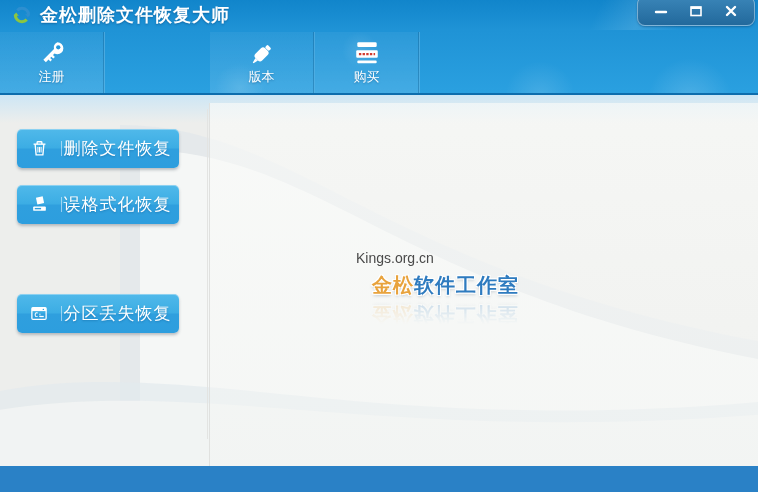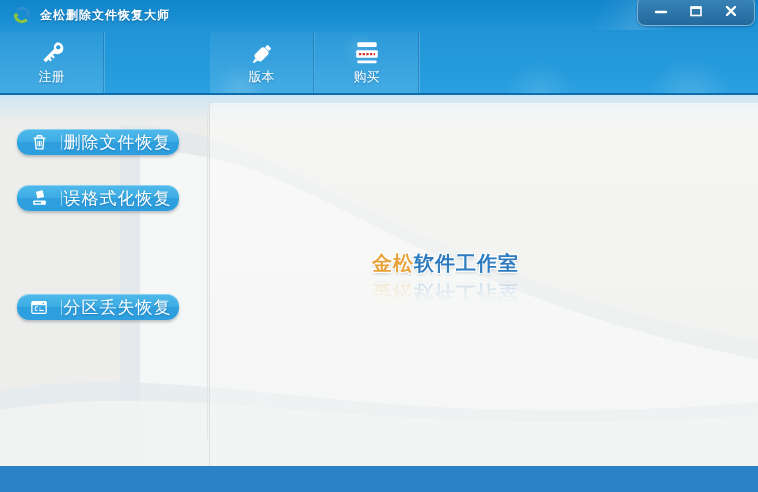--- a/index.html
+++ b/index.html
@@ -9,21 +9,21 @@
   
   .titlebar {
     position:absolute; left:0; top:0; width:758px; height:30px;
     background:
       linear-gradient(115deg, transparent 78%, rgba(255,255,255,.12) 84%, transparent 90%),
       linear-gradient(180deg,#1185cb,#1f93d6);
   }
   .app-icon { position:absolute; left:11px; top:4px; width:22px; height:22px; }
   .win-title {
     position:absolute; left:40px; top:0; height:30px; line-height:30px;
-    color:#fff; font-size:12px; font-weight:bold; letter-spacing:1px;
+    color:#fff; font-size:18px; font-weight:bold; letter-spacing:1px;
     text-shadow:0 1px 2px rgba(0,60,110,.45);
   }
   .win-controls {
     position:absolute; right:3px; top:-4px; width:118px; height:30px;
     background:linear-gradient(180deg,#3a85b8,#22699c);
     border:1px solid rgba(190,220,240,.55); border-radius:8px;
     box-shadow:0 1px 2px rgba(0,40,80,.35);
     display:flex; align-items:flex-end; justify-content:space-around; padding:4px 6px 3px;
   }
   .win-btn { width:32px; height:22px; display:flex; align-items:center; justify-content:center; cursor:pointer; }
@@ -56,23 +56,23 @@
   .main-panel {
     position:absolute; left:209px; top:8px; width:549px; height:363px;
     background:linear-gradient(180deg, rgba(250,251,249,.65), rgba(244,245,243,.4));
     border-left:1px solid #e0e1df;
   }
   .side-divider { position:absolute; left:207px; top:14px; width:1px; height:330px; background:#e3e4e2; }
   .waves { position:absolute; left:0; top:0; }
 
   
   .side-btn {
-    position:absolute; left:17px; width:162px; height:26px; cursor:pointer;
+    position:absolute; left:17px; width:162px; height:39px; cursor:pointer;
     background:linear-gradient(180deg,#50b9ea 0%, #3cade4 48%, #2f9fde 52%, #2d9ede 100%);
-    border-radius:12px;
+    border-radius:5px;
     box-shadow:0 2px 3px rgba(110,120,130,.45), inset 0 1px 0 rgba(255,255,255,.35);
     display:flex; align-items:center;
   }
   .side-btn .b-icon { width:44px; display:flex; align-items:center; justify-content:center; }
   .side-btn .b-sep { width:1px; height:15px; background:rgba(255,255,255,.5); }
   .side-btn .b-label {
     flex:1; text-align:center; color:#fff; font-size:17px; letter-spacing:1px;
     text-shadow:0 1px 2px rgba(0,70,120,.35); padding-right:6px;
   }
   .btn1{ top:34px; } .btn2{ top:90px; } .btn3{ top:144px; } .btn4{ top:199px; }
@@ -204,20 +204,21 @@
           <circle cx="17.5" cy="6.8" r="0.9" fill="#2d9edd"></circle>
           <text x="6" y="16.5" font-size="8" font-weight="bold" fill="#fff" font-family="DejaVu Sans Mono, monospace">C:</text>
           <rect x="13" y="15" width="5" height="1.6" fill="#fff"></rect>
         </svg>
       </span>
       <span class="b-sep"></span>
       <span class="b-label">分区丢失恢复</span>
     </div>
 
     <div class="watermark">
+      <div class="wm-site">Kings.org.cn</div>
       <div class="wm-brand">
         <span class="wm-gold">金松</span><span class="wm-blue">软件工作室</span>
       </div>
       <div class="wm-brand wm-reflect">
         <span class="wm-gold">金松</span><span class="wm-blue">软件工作室</span>
       </div>
     </div>
   </div>
 
   <div class="footer"></div>

